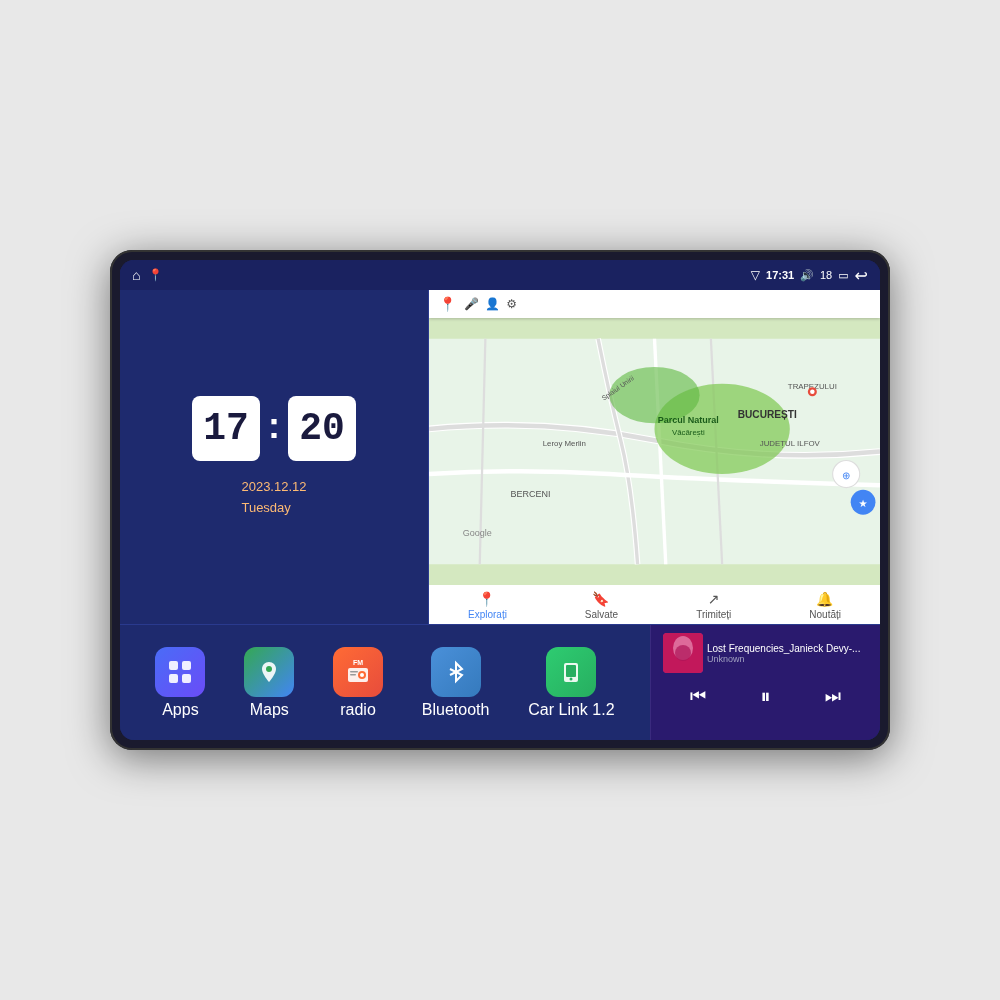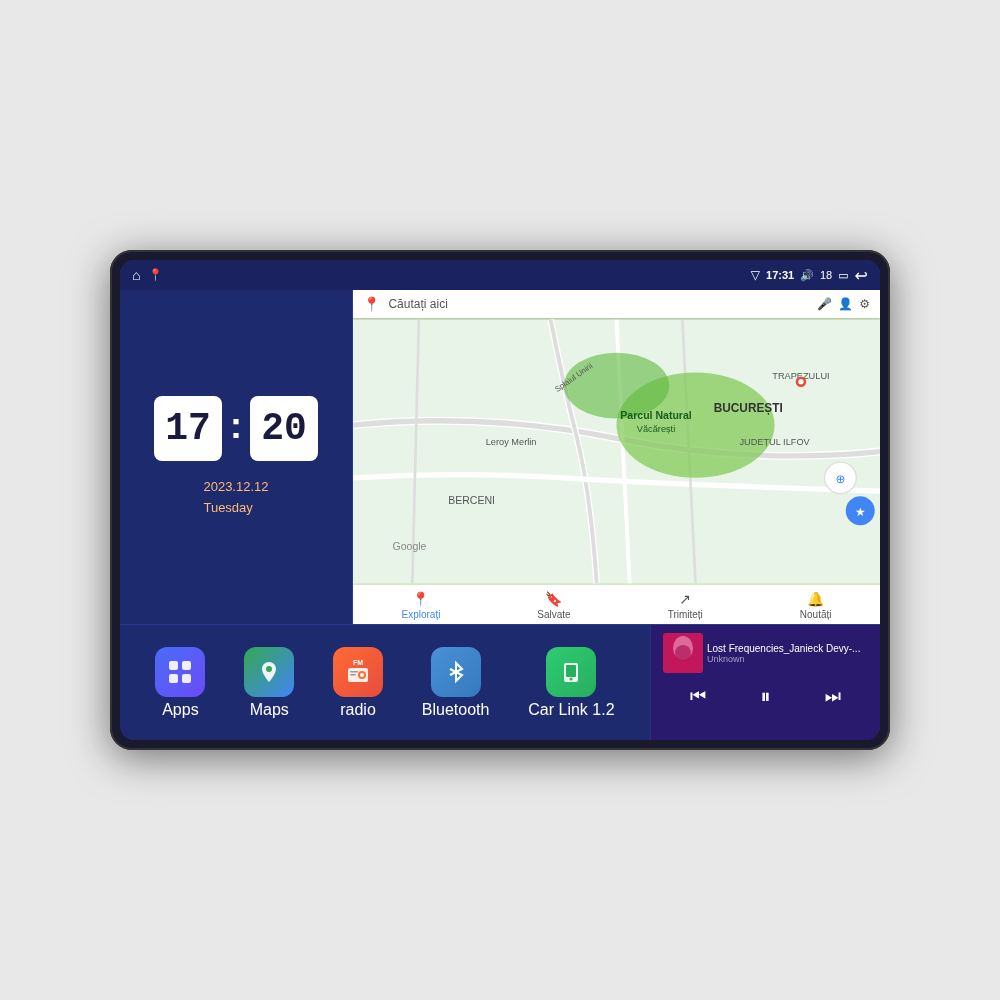--- a/index.html
+++ b/index.html
@@ -72,21 +72,21 @@
 
     
     .top-section {
       display: flex;
       flex: 1;
       overflow: hidden;
     }
 
     
     .clock-panel {
-      width: 232px;
+      width: 308px;
       background: #1e2a6e;
       flex-shrink: 0;
       display: flex;
       flex-direction: column;
       align-items: center;
       justify-content: center;
       padding: 16px;
     }
 
     .clock-display {
@@ -361,21 +361,20 @@
             <div>Tuesday</div>
           </div>
         </div>
 
         <div class="section-divider"></div>
 
         <div class="map-panel">
 
           <div class="map-header">
             <span class="map-pin-icon">📍</span>
-            <div class="map-search-box">Căutați aici</div>
             <div class="map-header-icons">
               <span>🎤</span>
               <span>👤</span>
               <span>⚙</span>
             </div>
           </div>
 
           <div class="map-body">
             <svg class="map-svg" viewBox="0 0 400 200" xmlns="http://www.w3.org/2000/svg">
 

